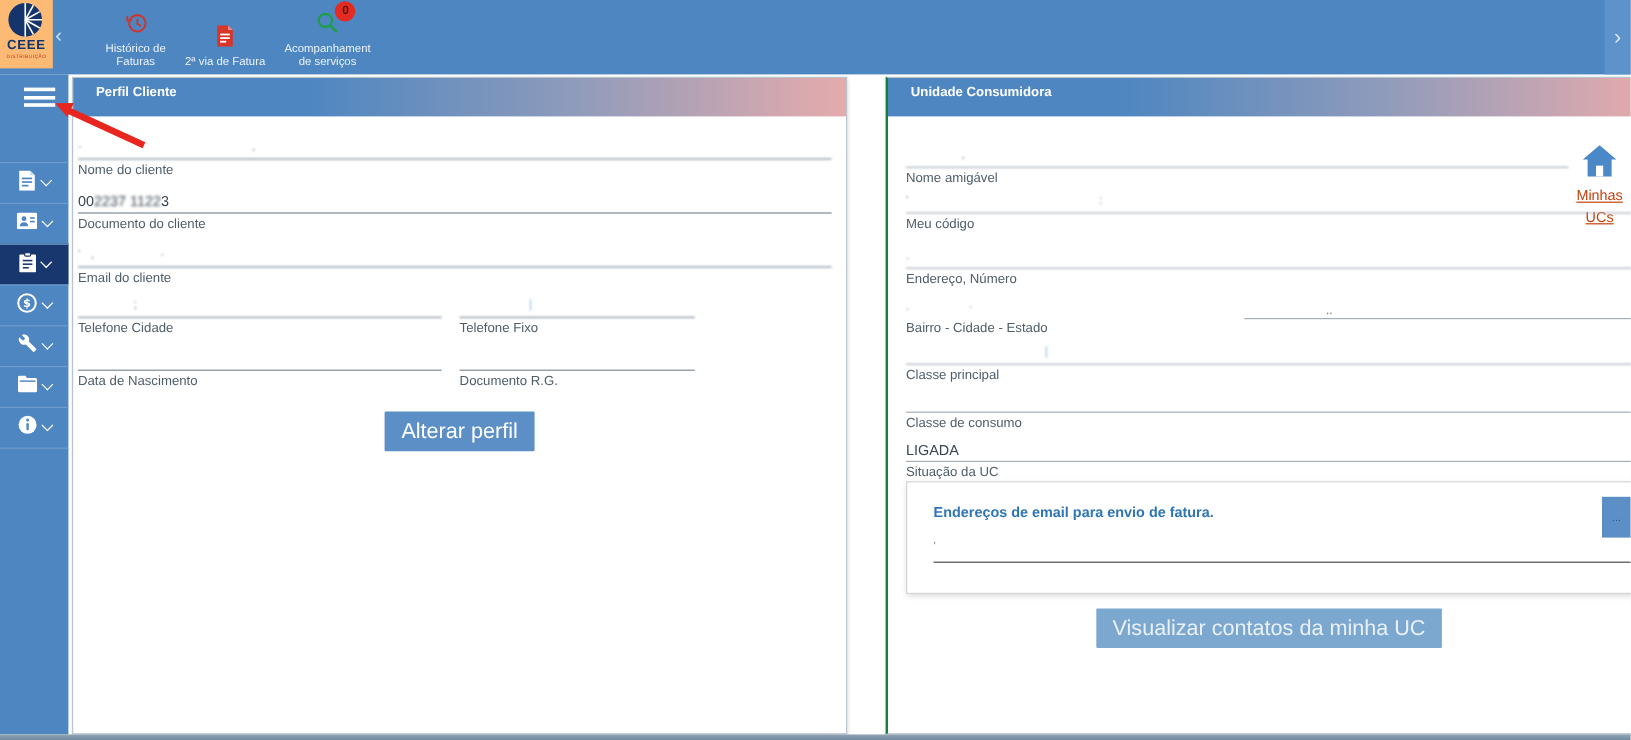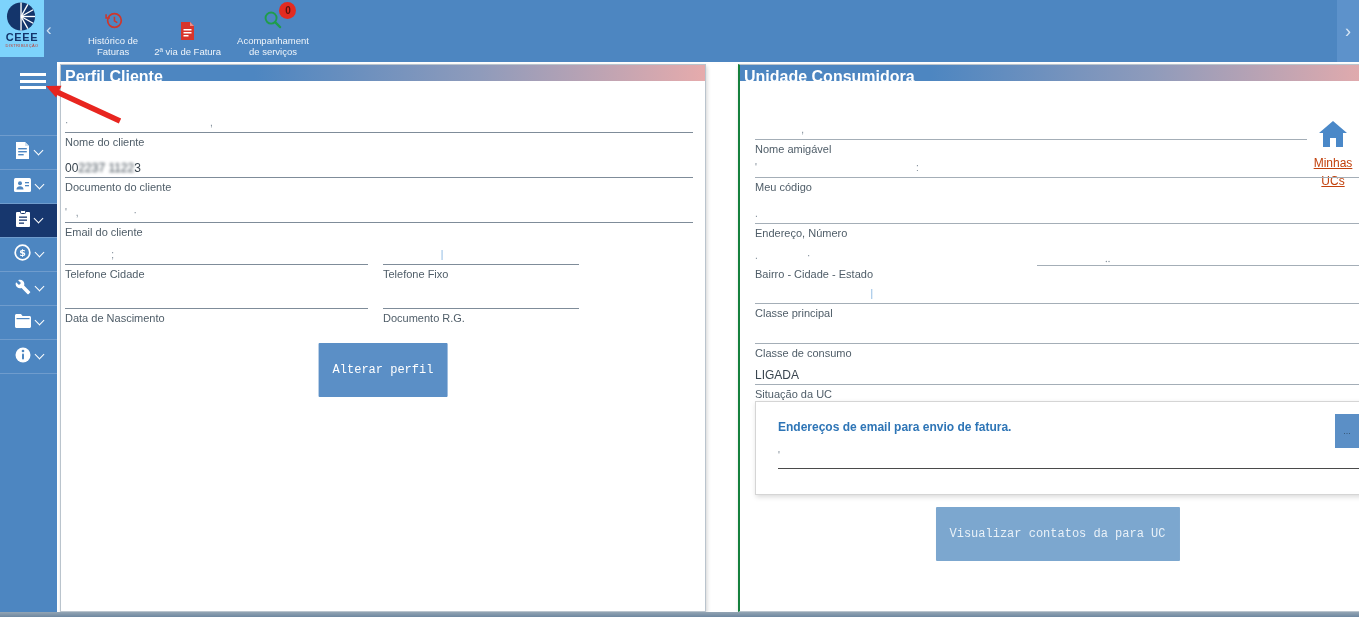--- a/index.html
+++ b/index.html
@@ -1,20 +1,20 @@
 <!DOCTYPE html>
 <html><head>
 <meta charset="utf-8">
 <style>
   html,body{margin:0;padding:0;background:#e9edf0;font-family:"Liberation Sans",sans-serif;}
   .screen{position:relative;width:1359px;height:617px;background:#fff;overflow:hidden;}
 
   
   .topbar{position:absolute;left:0;top:0;width:100%;height:62px;background:#4d86c1;}
-  .logo{position:absolute;left:0;top:0;width:44px;height:57px;background:#7dd3fc;text-align:center;line-height:1;}
+  .logo{position:absolute;left:0;top:0;width:44px;height:57px;background:#fdba74;text-align:center;line-height:1;}
   .logo svg{margin-top:1px;}
   .logo-text{font-size:11px;font-weight:bold;color:#14356b;letter-spacing:.6px;margin-top:-3px;}
   .logo-sub{font-size:4px;color:#c0392b;letter-spacing:.4px;margin-top:1px;}
   .back-chev{position:absolute;left:46px;top:20px;color:#cfe0f0;font-size:17px;cursor:default;}
   .fwd-strip{position:absolute;right:0;top:0;width:22px;height:62px;background:#5d92cb;color:#d8e6f4;
              font-size:18px;display:flex;align-items:center;justify-content:center;}
   .toolbar{position:absolute;left:88px;top:5px;height:52px;display:flex;gap:16px;align-items:flex-end;}
   .tb-item{display:flex;flex-direction:column;align-items:center;justify-content:flex-end;cursor:pointer;}
   .tb-item .iconwrap{position:relative;margin-bottom:2px;}
   .tb-lbl{font-size:9.5px;line-height:11px;color:#eef4fa;text-align:right;white-space:nowrap;}
@@ -30,42 +30,42 @@
   .sb-item:last-child{border-bottom:1px solid #6f9ccd;}
   .sb-item.selected{background:#17376e;}
   .chev{width:6px;height:6px;border-right:1.6px solid #fff;border-bottom:1.6px solid #fff;
         transform:rotate(45deg);margin-top:-4px;}
 
   
   .panel{position:absolute;top:64px;height:548px;background:#fff;border:1px solid #bac4cd;
          box-shadow:1px 2px 4px rgba(0,0,0,.18);box-sizing:border-box;}
   .panel-l{left:60px;width:646px;}
   .panel-r{left:738px;width:638px;border-left:2px solid #15803d;}
-  .panel-h{position:absolute;top:0;left:0;right:0;height:16px;line-height:24px;padding-left:4px;
-           font-size:16px;font-weight:bold;color:#fff;
+  .panel-h{position:absolute;top:0;left:0;right:0;height:32px;line-height:24px;padding-left:19px;
+           font-size:11px;font-weight:bold;color:#fff;
            background:linear-gradient(90deg,#4d86c1 0%,#4d86c1 30%,#8f9bbb 65%,#e6abac 100%);}
 
   
   .fld{position:absolute;left:4px;right:12px;}
   .val{height:17px;border-bottom:1px solid #7f8c99;font-size:12px;color:#39454f;line-height:16px;white-space:pre;overflow:hidden;}
   .lbl{font-size:11px;color:#4f5d68;margin-top:3px;}
   .smudge{filter:blur(.7px);color:#7d8a96;font-size:10px;letter-spacing:3px;}
   .masked{filter:blur(1.5px);}
   .blue-mark{color:#85b4e0;}
   .panel-r .val{border-color:#a4aeb7;}
   .col1{left:4px;width:303px;right:auto;}
   .col2{left:322px;width:196px;right:auto;}
   .rp-fld{left:15px;right:14px;}
   .short-line{max-width:552px;}
   .no-line{border-bottom:none;}
   .partial-line{position:absolute;left:282px;width:330px;top:17px;border-bottom:1px solid #a4aeb7;}
   .num-speck{position:absolute;left:350px;top:3px;font-size:10px;color:#7d8a96;filter:blur(.6px);}
 
-  .btn{border:none;color:#fff;font-size:12px;font-family:Liberation Mono, monospace;
-       padding:20px 14px;cursor:pointer;border-radius:1px;}
+  .btn{border:none;color:#fff;font-size:18px;font-family:Liberation Sans, sans-serif;
+       padding:6px 14px;cursor:pointer;border-radius:1px;}
   .btn-alterar{position:absolute;top:278px;left:50%;transform:translateX(-50%);background:#5b8fc6;}
   .btn-visualizar{position:absolute;top:442px;left:50%;transform:translateX(-50%);background:#7ca7cf;color:#e9f1f8;}
 
   .ucs{position:absolute;right:12px;top:54px;text-align:center;width:60px;}
   .ucs a{font-size:12px;color:#c2410c;text-decoration:underline;cursor:pointer;}
 
   .email-box{position:absolute;top:336px;left:15px;width:613px;height:92px;border:1px solid #d5d5d5;
              box-shadow:1px 2px 5px rgba(0,0,0,.15);background:#fff;}
   .email-title{position:absolute;left:22px;top:18px;font-size:12px;font-weight:bold;color:#2e75b6;}
   .dots-btn{position:absolute;right:10px;top:12px;width:24px;height:34px;background:#5b8fc6;border:none;
@@ -301,17 +301,17 @@
       <div class="lbl">Classe de consumo</div>
     </div>
 
     <div class="email-box">
       <div class="email-title">Endereços de email para envio de fatura.</div>
       <button class="dots-btn">...</button>
       <div class="email-val">'</div>
       <div class="email-line"></div>
     </div>
 
-    <button class="btn btn-visualizar">Visualizar contatos da para UC</button>
+    <button class="btn btn-visualizar">Visualizar contatos da minha UC</button>
   </div>
 
   <div class="bstrip"></div>
 </div>
 
 </body></html>

